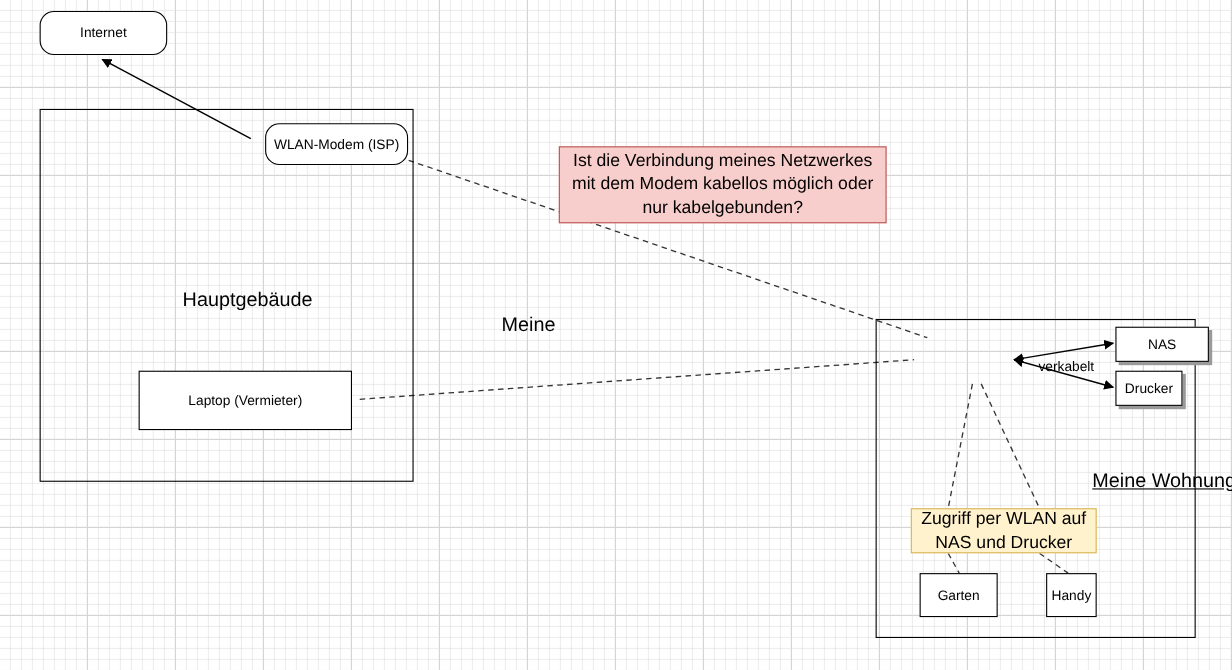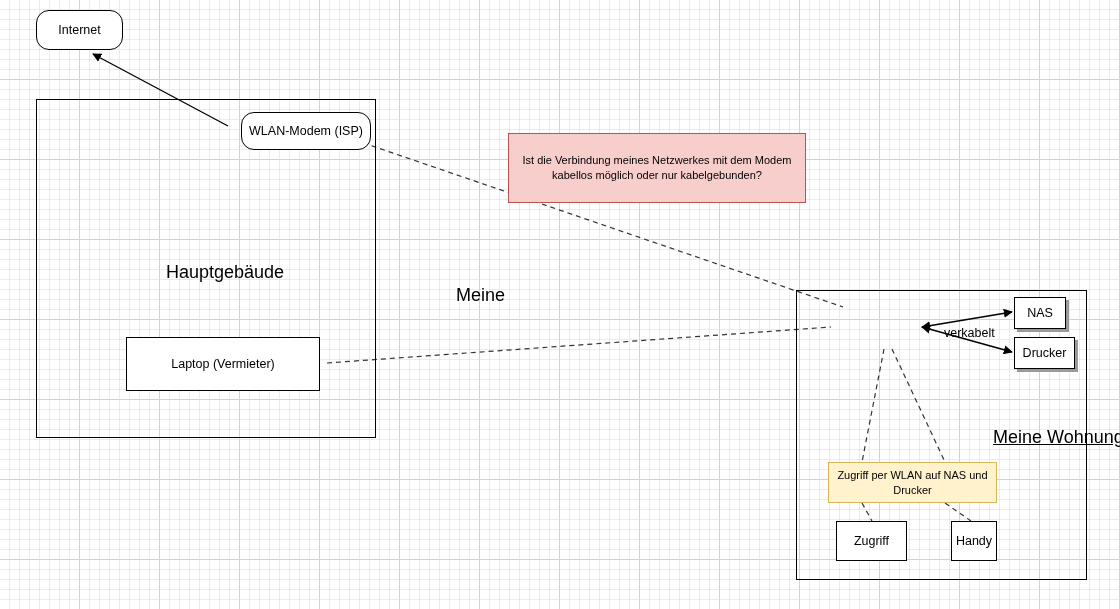--- a/index.html
+++ b/index.html
@@ -27,21 +27,21 @@
         justify-content:center;text-align:center;color:#000;line-height:1.28;}
 
   .rrect{border:1.4px solid #000;background:#fff;border-radius:13px;font-size:12.5px;}
   .rect {border:1.4px solid #000;background:#fff;font-size:12.5px;}
   .container{border:1.6px solid #000;background:transparent;}
   .shadowed{box-shadow:3px 3px 0 0 #9a9a9a;}
 
   .plainlabel{position:absolute;font-size:18px;color:#000;white-space:nowrap;}
 
   .note{position:absolute;box-sizing:border-box;display:flex;align-items:center;
-        justify-content:center;text-align:center;font-size:11px;line-height:1.35;
+        justify-content:center;text-align:center;font-size:16px;line-height:1.35;
         padding:3px 6px;}
   .note-red   {background:#f8cecc;border:1.3px solid #b85450;color:#000;}
   .note-yellow{background:#fff2cc;border:1.3px solid #d6b656;color:#000;}
   .note-grey  {background:#ffffff;border:1.2px solid #9a9a9a;color:#000;}
 
   .edgelabel{position:absolute;font-size:12.5px;color:#000;background:transparent;
              white-space:nowrap;}
 </style>
 </head>
 <body>
@@ -89,32 +89,32 @@
   </svg>
 
   <div class="node container" style="left:36px;top:99px;width:340px;height:339px;"></div>
   <div class="plainlabel" style="left:166px;top:262px;">Hauptgebäude</div>
 
   <div class="plainlabel" style="left:456px;top:285px;">Meine</div>
 
   <div class="node container" style="left:796px;top:290px;width:291px;height:290px;"></div>
   <div class="plainlabel" style="left:993px;top:427px;text-decoration:underline;">Meine Wohnung</div>
 
-  <div class="node rrect" style="left:36px;top:10px;width:87px;height:40px;">Internet</div>
+  <div class="node rrect" style="left:36px;top:10px;width:116px;height:40px;">Internet</div>
 
   <div class="node rrect" style="left:217px;top:112px;width:130px;height:38px;margin-left:24px;">WLAN-Modem (ISP)</div>
 
   <div class="node rect" style="left:126px;top:337px;width:194px;height:54px;">Laptop (Vermieter)</div>
 
 
-  <div class="node rect shadowed" style="left:1014px;top:297px;width:52px;height:32px;">NAS</div>
+  <div class="node rect shadowed" style="left:1014px;top:297px;width:85px;height:32px;">NAS</div>
 
   <div class="node rect shadowed" style="left:1014px;top:337px;width:61px;height:32px;">Drucker</div>
 
-  <div class="node rect" style="left:836px;top:521px;width:71px;height:40px;">Zugriff</div>
+  <div class="node rect" style="left:836px;top:521px;width:71px;height:40px;">Garten</div>
 
   <div class="node rect" style="left:951px;top:521px;width:46px;height:40px;">Handy</div>
 
   <div class="edgelabel" style="left:944px;top:326px;">verkabelt</div>
 
   <div class="note note-red" style="left:508px;top:133px;width:298px;height:70px;">Ist die Verbindung meines Netzwerkes mit dem Modem kabellos möglich oder nur kabelgebunden?</div>
 
 
   <div class="note note-yellow" style="left:828px;top:462px;width:169px;height:41px;">Zugriff per WLAN auf NAS und Drucker</div>
 

